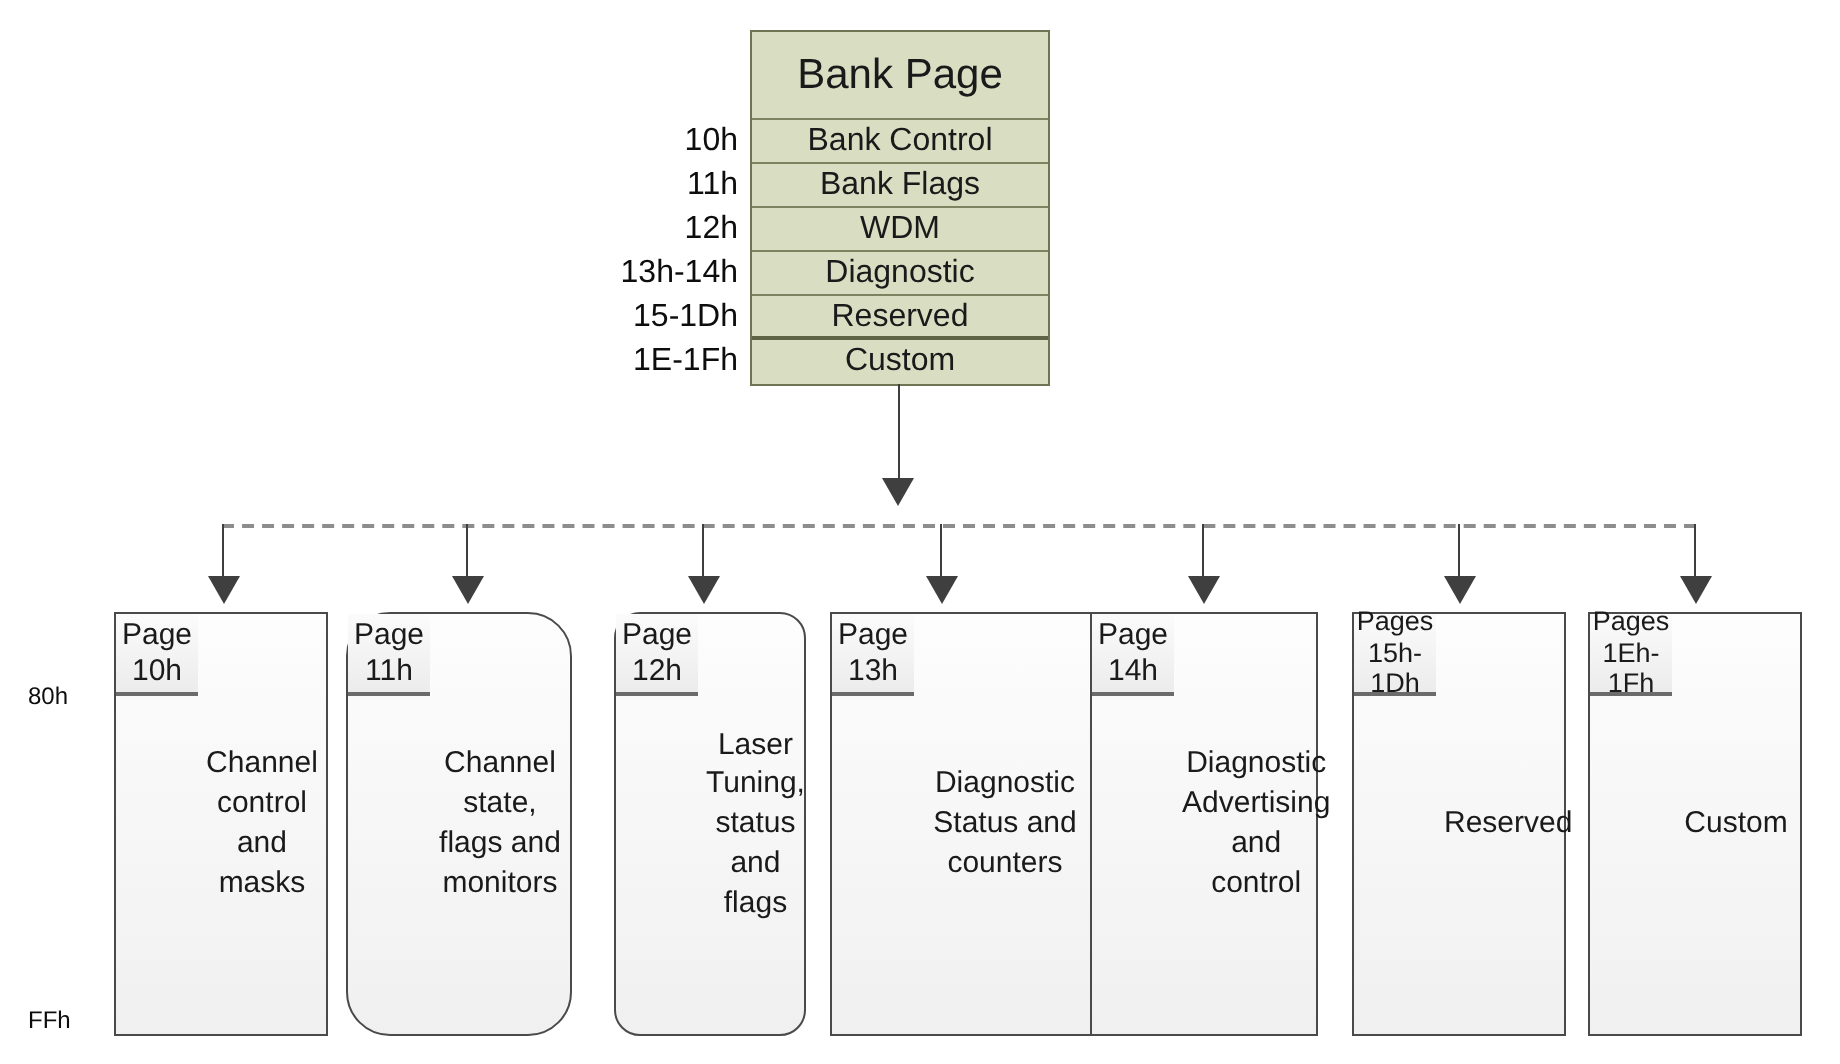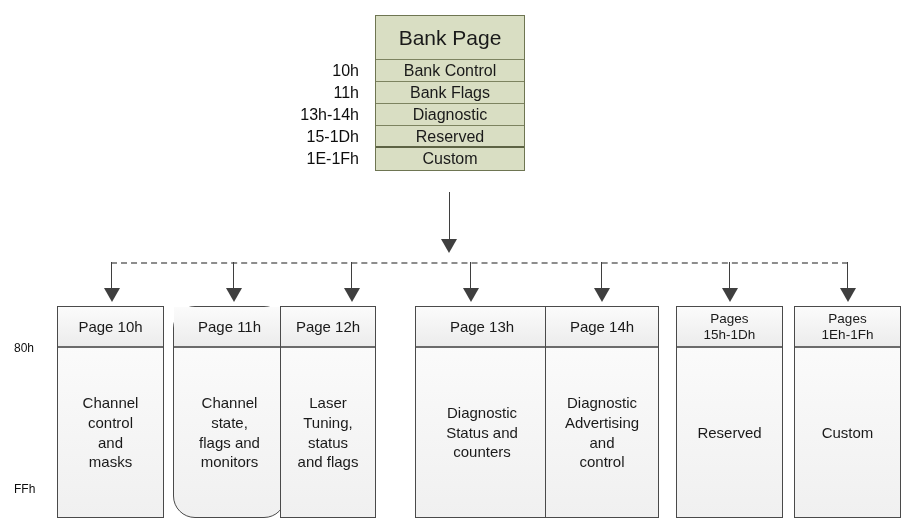--- a/index.html
+++ b/index.html
@@ -46,21 +46,21 @@
     background: #d9dec3;
     border-bottom: 1px solid #7d8360;
     box-sizing: border-box;
   }
   .bank-row.last { border-bottom: none; }
   .bank-row.thick { border-bottom: 2px solid #5d6344; }
   .addr-label {
     position: absolute;
     right: 100%;
     top: 0;
-    margin-right: 17px;
+    margin-right: 7px;
     white-space: nowrap;
     font-size: 16px;
     color: #0d0d0d;
     line-height: 22px;
   }
 
   
   .vline {
     position: absolute;
     width: 1px;
@@ -81,21 +81,21 @@
 
   
   .page-box {
     position: absolute;
     top: 306px;
     height: 212px;
     border: 1px solid #4a4a4a;
     box-sizing: border-box;
     background: linear-gradient(to bottom, #fdfdfd 0%, #f0f0f0 100%);
     display: flex;
-    flex-direction: column;
+    flex-direction: row;
   }
   .page-box-head {
     height: 41px;
     flex: 0 0 41px;
     border-bottom: 2px solid #6b6b6b;
     background: linear-gradient(to bottom, #fbfbfb 0%, #ececec 100%);
     display: flex;
     align-items: center;
     justify-content: center;
     text-align: center;
@@ -137,20 +137,24 @@
     <div class="bank-row">
       <span class="addr-label">10h</span>
       <span>Bank Control</span>
     </div>
 
     <div class="bank-row">
       <span class="addr-label">11h</span>
       <span>Bank Flags</span>
     </div>
 
+    <div class="bank-row">
+      <span class="addr-label">12h</span>
+      <span>WDM</span>
+    </div>
 
     <div class="bank-row">
       <span class="addr-label">13h-14h</span>
       <span>Diagnostic</span>
     </div>
 
     <div class="bank-row thick">
       <span class="addr-label">15-1Dh</span>
       <span>Reserved</span>
     </div>
@@ -181,33 +185,33 @@
   <div class="vline" style="left:601px; top:262px; height:28px;"></div>
   <div class="arrow-down" style="left:594px; top:288px;"></div>
 
   <div class="vline" style="left:729px; top:262px; height:28px;"></div>
   <div class="arrow-down" style="left:722px; top:288px;"></div>
 
   <div class="vline" style="left:847px; top:262px; height:28px;"></div>
   <div class="arrow-down" style="left:840px; top:288px;"></div>
 
   <div class="side-label" style="left:14px; top:341px;">80h</div>
-  <div class="side-label" style="left:14px; top:482px;">FFh</div>
+  <div class="side-label" style="left:14px; top:503px;">FFh</div>
 
   <div class="page-box" style="left:57px; width:107px;">
     <div class="page-box-head">Page 10h</div>
     <div class="page-box-body">Channel<br>control<br>and<br>masks</div>
   </div>
 
   <div class="page-box" style="left:173px; width:113px;border-radius:22px;">
     <div class="page-box-head">Page 11h</div>
     <div class="page-box-body">Channel<br>state,<br>flags and<br>monitors</div>
   </div>
 
-  <div class="page-box" style="left:280px; width:96px;">
+  <div class="page-box" style="left:307px; width:96px;border-radius:13px;">
     <div class="page-box-head">Page 12h</div>
     <div class="page-box-body">Laser<br>Tuning,<br>status<br>and flags</div>
   </div>
 
   <div class="page-box" style="left:415px; width:134px;">
     <div class="page-box-head">Page 13h</div>
     <div class="page-box-body">Diagnostic<br>Status and<br>counters</div>
   </div>
 
   <div class="page-box" style="left:545px; width:114px;">

